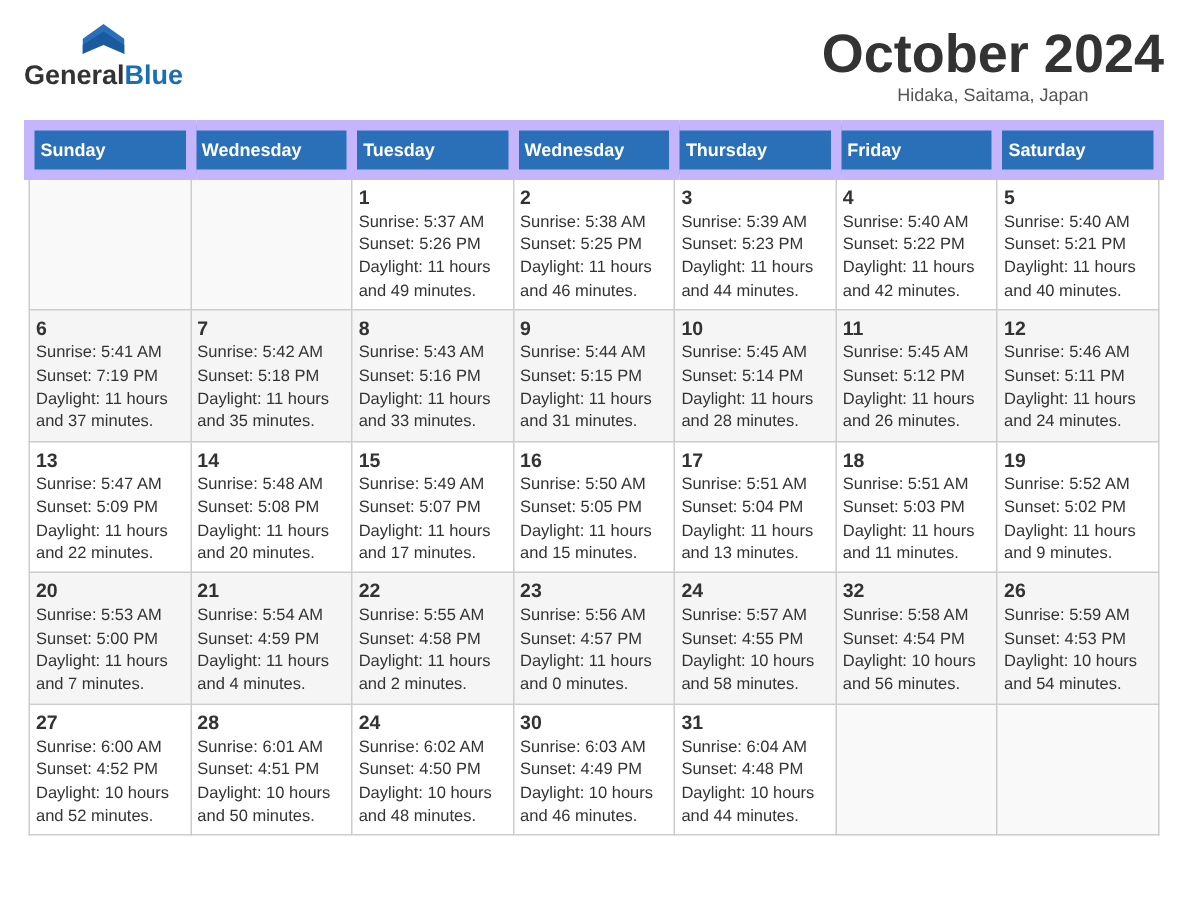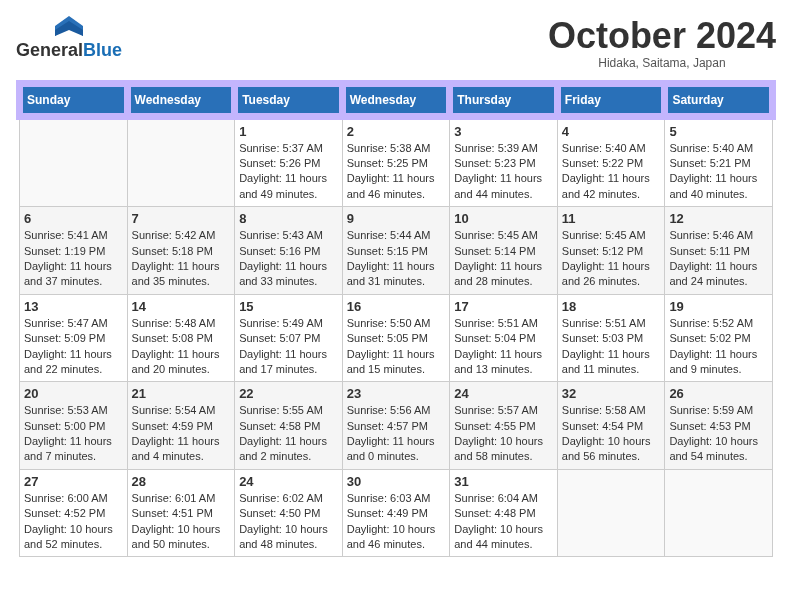--- a/index.html
+++ b/index.html
@@ -154,21 +154,21 @@
           <span class="day-number">5</span>
           <div class="cell-text">Sunrise: 5:40 AM
 Sunset: 5:21 PM
 Daylight: 11 hours and 40 minutes.</div>
         </td>
       </tr>
       <tr>
         <td>
           <span class="day-number">6</span>
           <div class="cell-text">Sunrise: 5:41 AM
-Sunset: 1:19 PM
+Sunset: 7:19 PM
 Daylight: 11 hours and 37 minutes.</div>
         </td>
         <td>
           <span class="day-number">7</span>
           <div class="cell-text">Sunrise: 5:42 AM
 Sunset: 5:18 PM
 Daylight: 11 hours and 35 minutes.</div>
         </td>
         <td>
           <span class="day-number">8</span>

